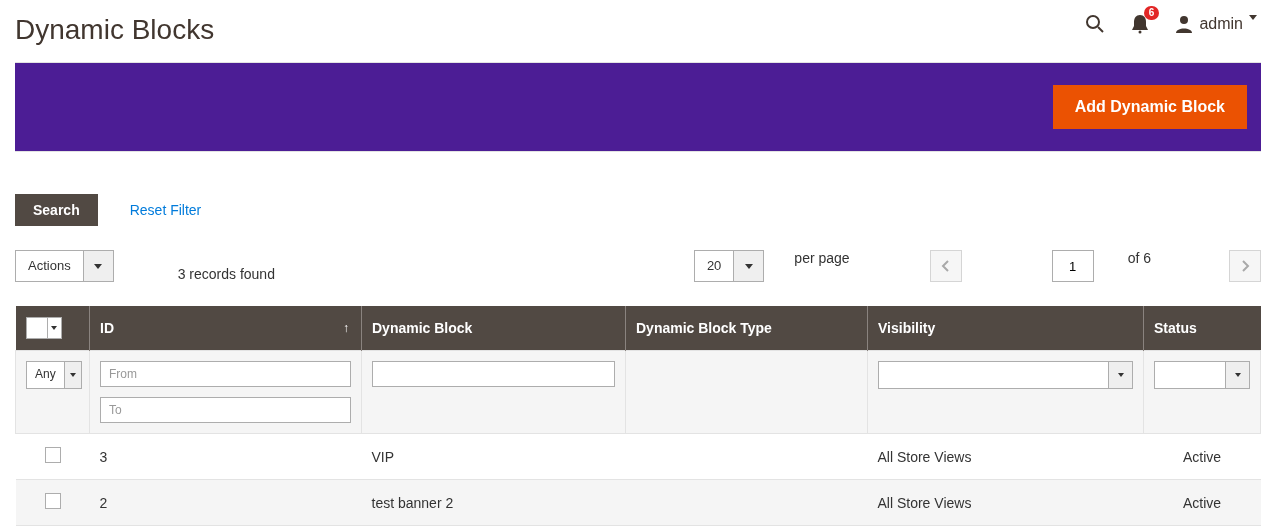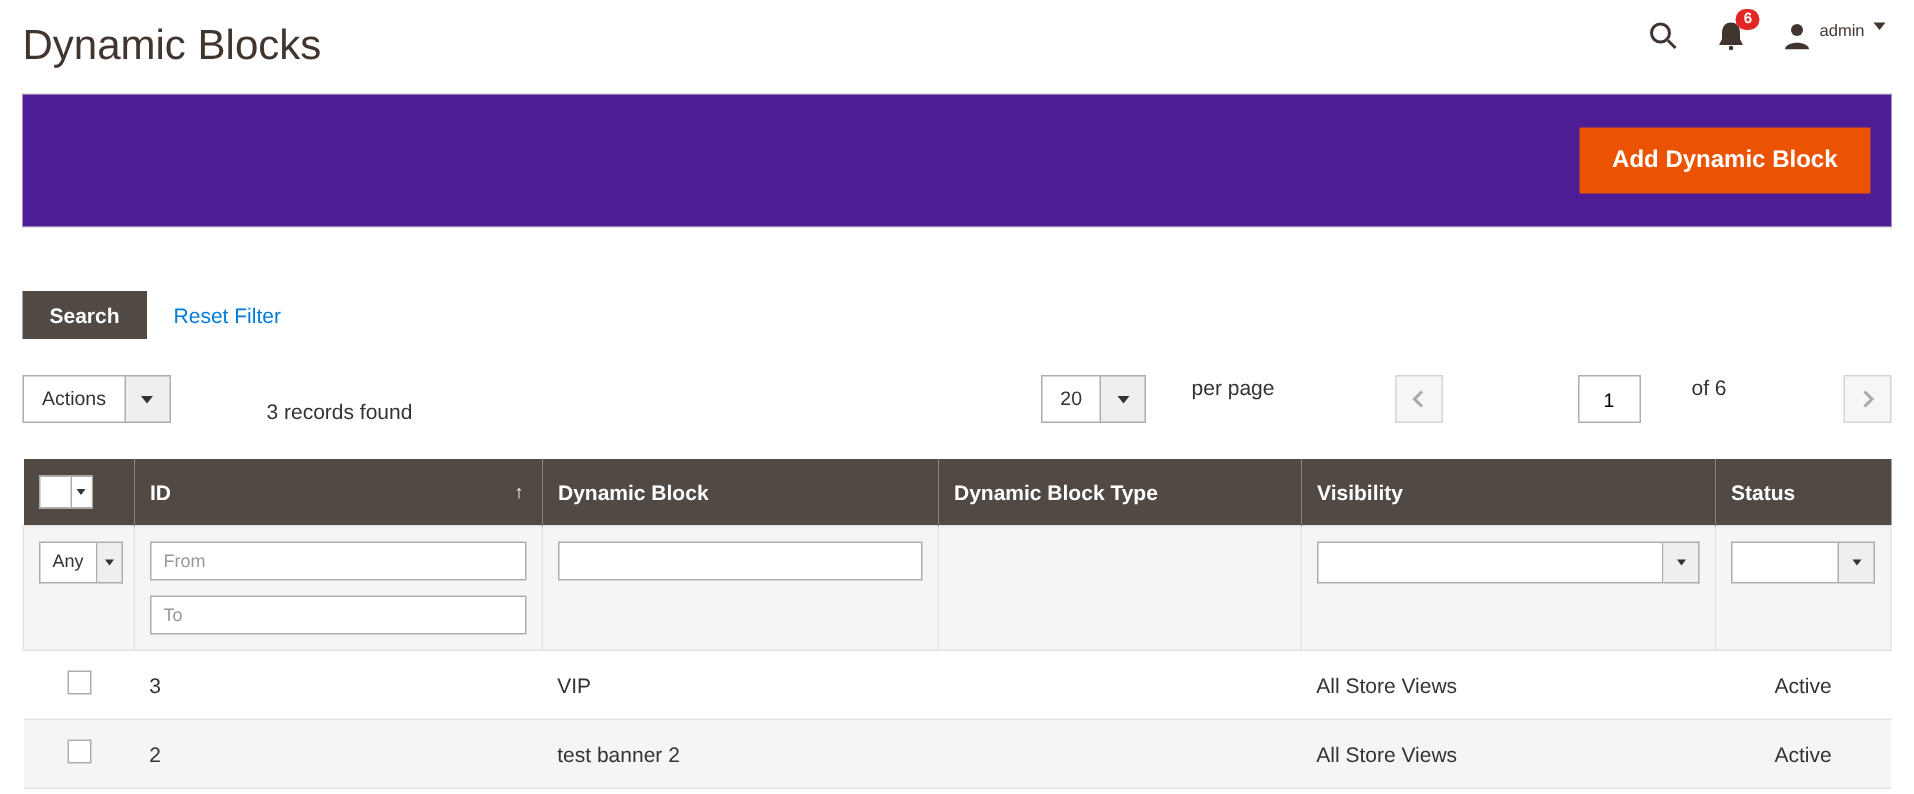--- a/index.html
+++ b/index.html
@@ -51,21 +51,21 @@
       border-radius: 9px;
       padding: 2px 5px;
       line-height: 1;
       min-width: 8px;
       text-align: center;
     }
     .user-menu {
       display: flex;
       align-items: flex-start;
       gap: 6px;
-      font-size: 11px;
+      font-size: 16px;
       color: #41362f;
       cursor: pointer;
     }
     .user-menu .caret {
       width: 0; height: 0;
       border-left: 4px solid transparent;
       border-right: 4px solid transparent;
       border-top: 5px solid #41362f;
     }
 
@@ -86,21 +86,21 @@
       font-weight: 600;
       padding: 13px 22px;
       border: none;
       cursor: pointer;
     }
 
     
     .search-row {
       display: flex;
       align-items: center;
-      gap: 18px;
+      gap: 32px;
       margin-bottom: 24px;
     }
     .btn-dark {
       background: #514943;
       color: #fff;
       font-size: 14px;
       font-weight: 600;
       padding: 8px 18px;
       border: none;
       cursor: pointer;

